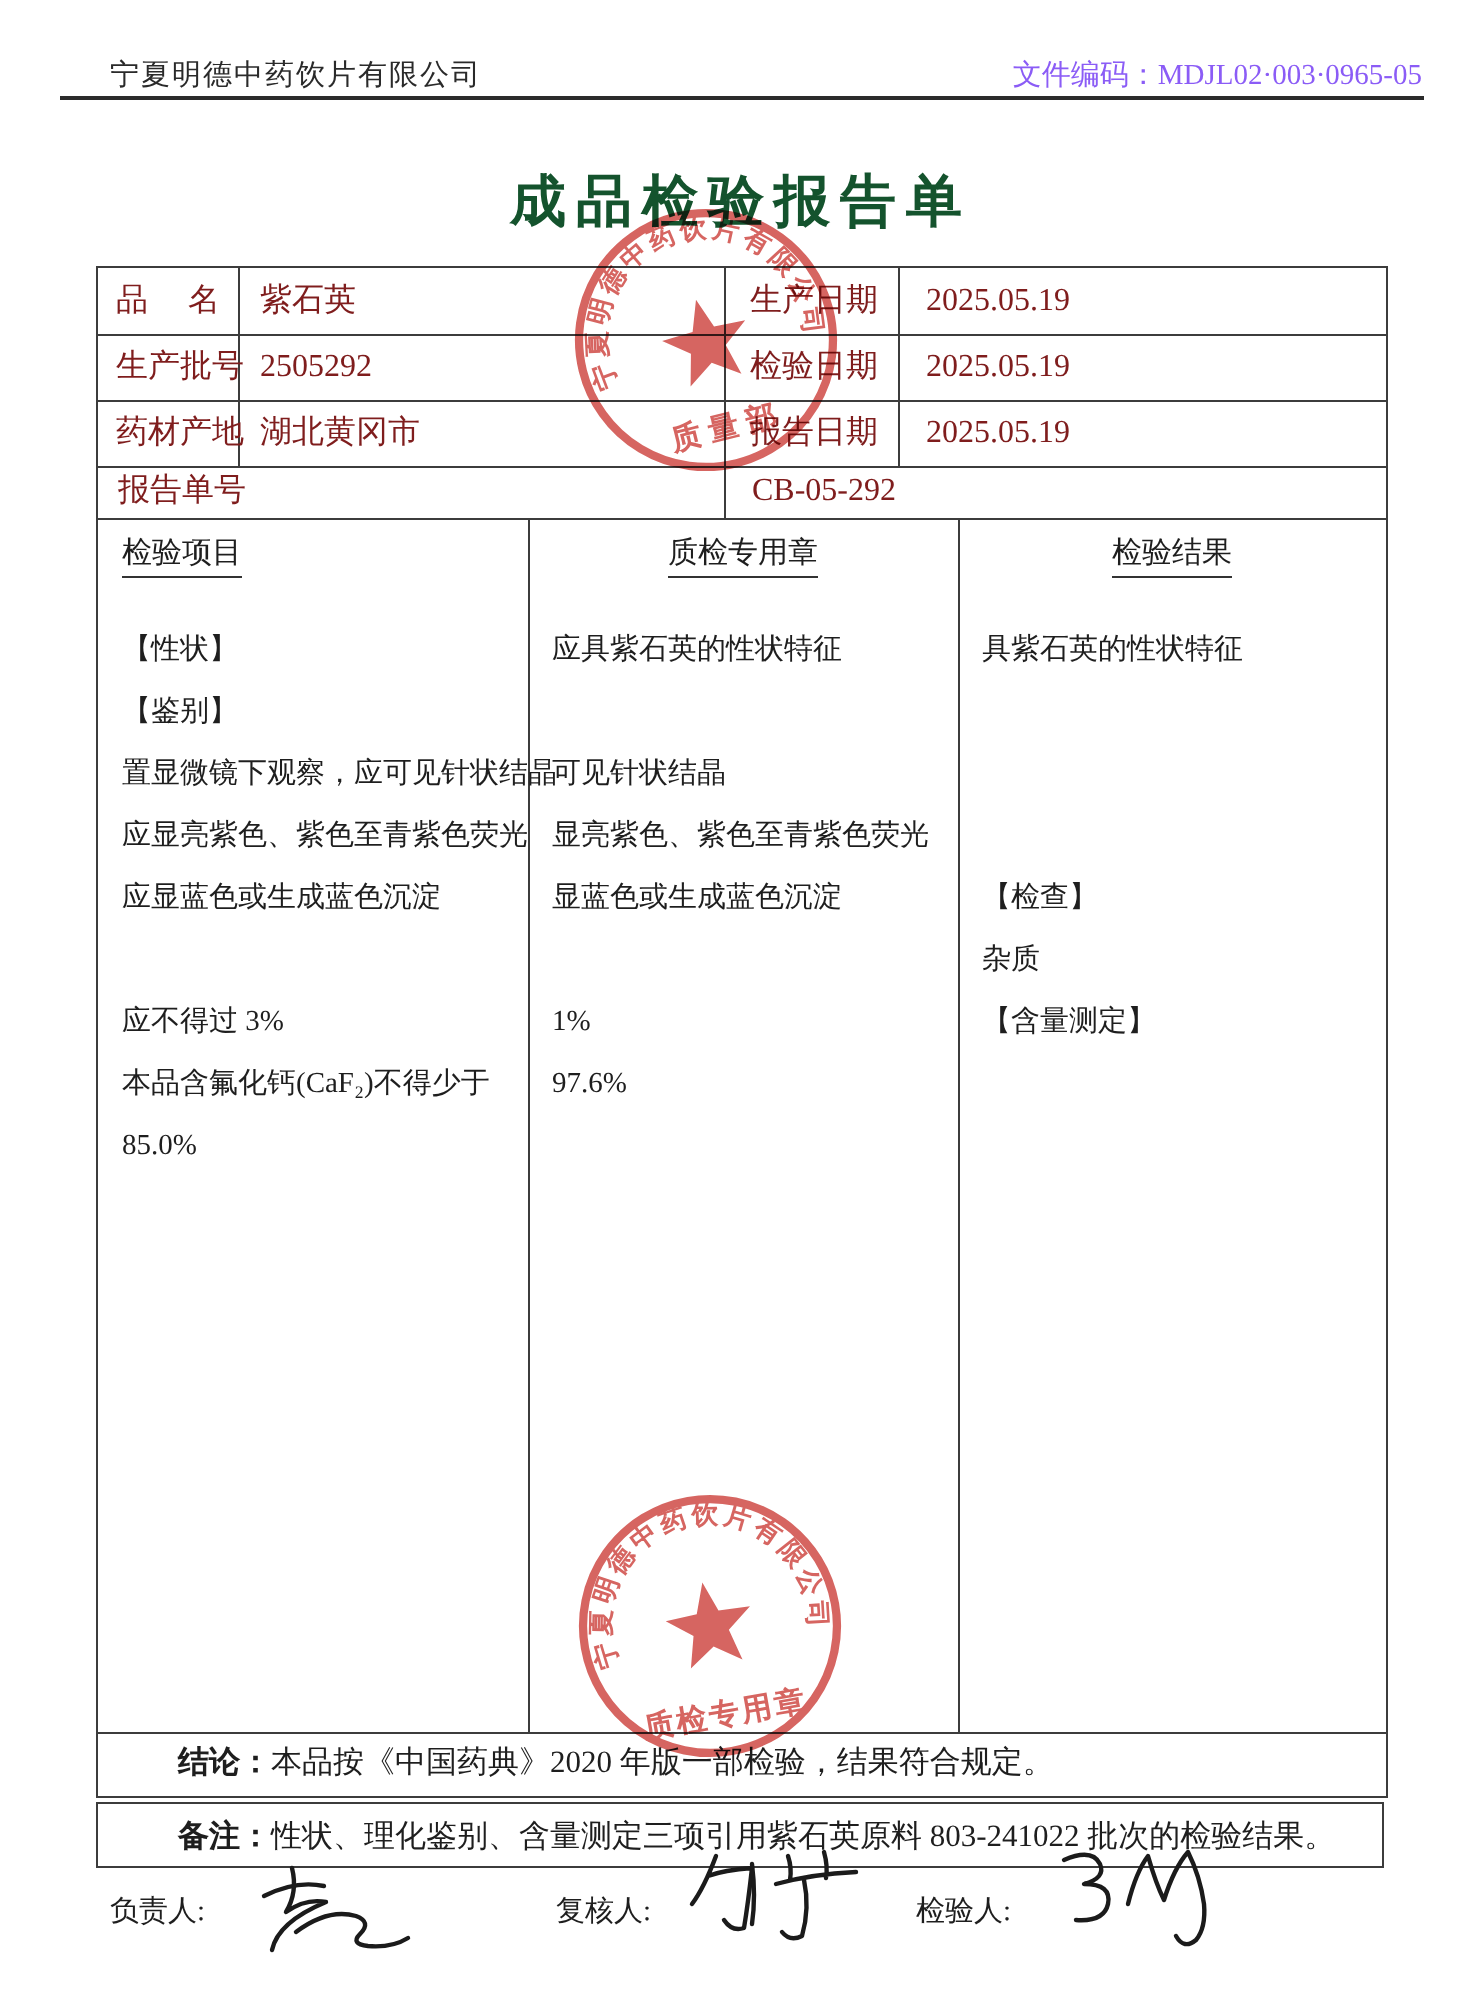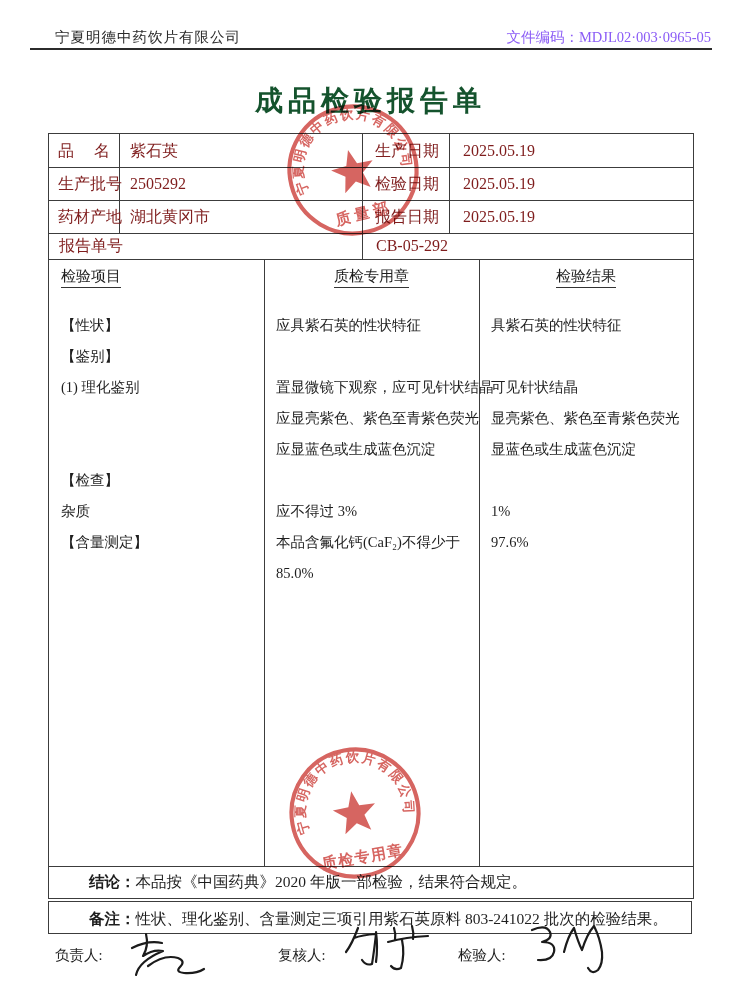--- a/index.html
+++ b/index.html
@@ -86,21 +86,20 @@
     <div class="insp-head ctr" style="left:215px;width:215px"><span>质检专用章</span></div>
     <div class="insp-head ctr" style="left:430px;width:214px"><span>检验结果</span></div>
 
     <div class="insp-grid">
       <div>【性状】</div>
       <div>应具紫石英的性状特征</div>
       <div>具紫石英的性状特征</div>
       <div>【鉴别】</div>
       <div></div>
       <div></div>
-      <div>(1) 理化鉴别</div>
       <div>置显微镜下观察，应可见针状结晶</div>
       <div>可见针状结晶</div>
       <div></div>
       <div>应显亮紫色、紫色至青紫色荧光</div>
       <div>显亮紫色、紫色至青紫色荧光</div>
       <div></div>
       <div>应显蓝色或生成蓝色沉淀</div>
       <div>显蓝色或生成蓝色沉淀</div>
       <div>【检查】</div>
       <div></div>

